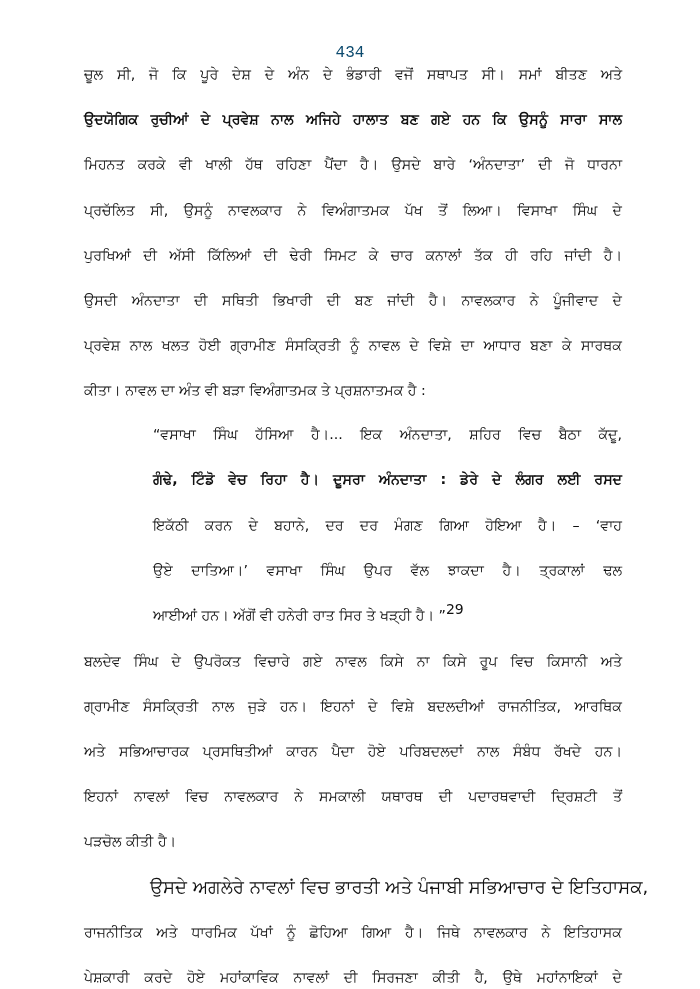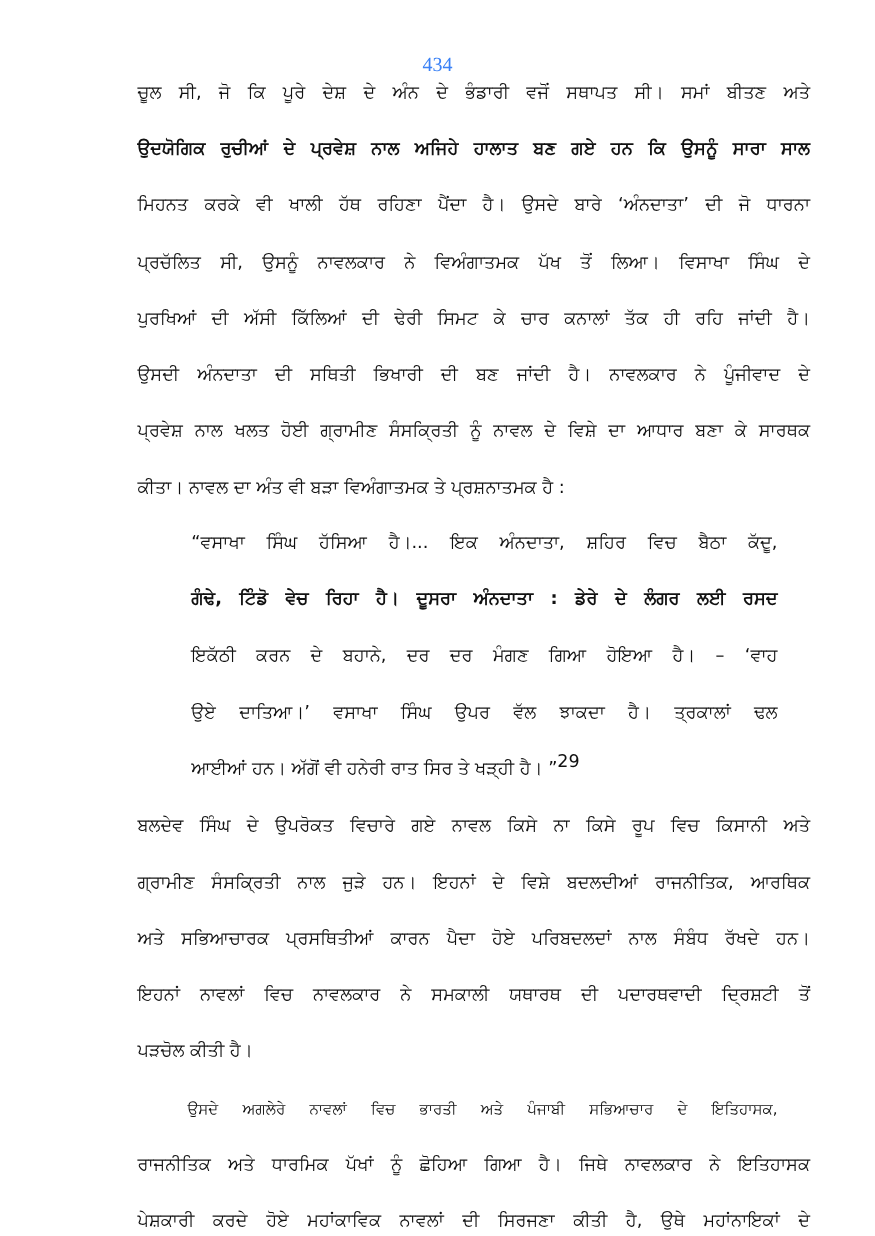--- a/index.html
+++ b/index.html
@@ -14,34 +14,33 @@
       overflow: hidden;
       font-family: "DejaVu Sans", sans-serif;
       color: #111111;
     }
     .page-number {
       position: absolute;
       top: 44px;
       left: 0;
       width: 700px;
       text-align: center;
-      font-family: Liberation Serif, serif;
+      font-family: Liberation Mono, monospace;
       font-size: 16px;
-      color: #3b82f6;
+      color: #0c4a6e;
     }
     .line {
       position: absolute;
       left: 84px;
       width: 538px;
       font-size: 14.2px;
       line-height: 20px;
       white-space: nowrap;
       text-align: justify;
       text-align-last: justify;
-      margin-left: 26px;
     }
     .line.last {
       text-align-last: left;
     }
     .quote-line {
       position: absolute;
       left: 153px;
       width: 469px;
       font-size: 14.2px;
       line-height: 20px;
@@ -49,21 +48,21 @@
       text-align: justify;
       text-align-last: justify;
     }
     .quote-line.last {
       text-align-last: left;
     }
     .indent-line {
       position: absolute;
       left: 150px;
       width: 472px;
-      font-size: 12px;
+      font-size: 18px;
       line-height: 20px;
       white-space: nowrap;
       text-align: justify;
       text-align-last: justify;
     }
     sup {
       font-size: 14px;
       vertical-align: super;
       line-height: 0;
     }

